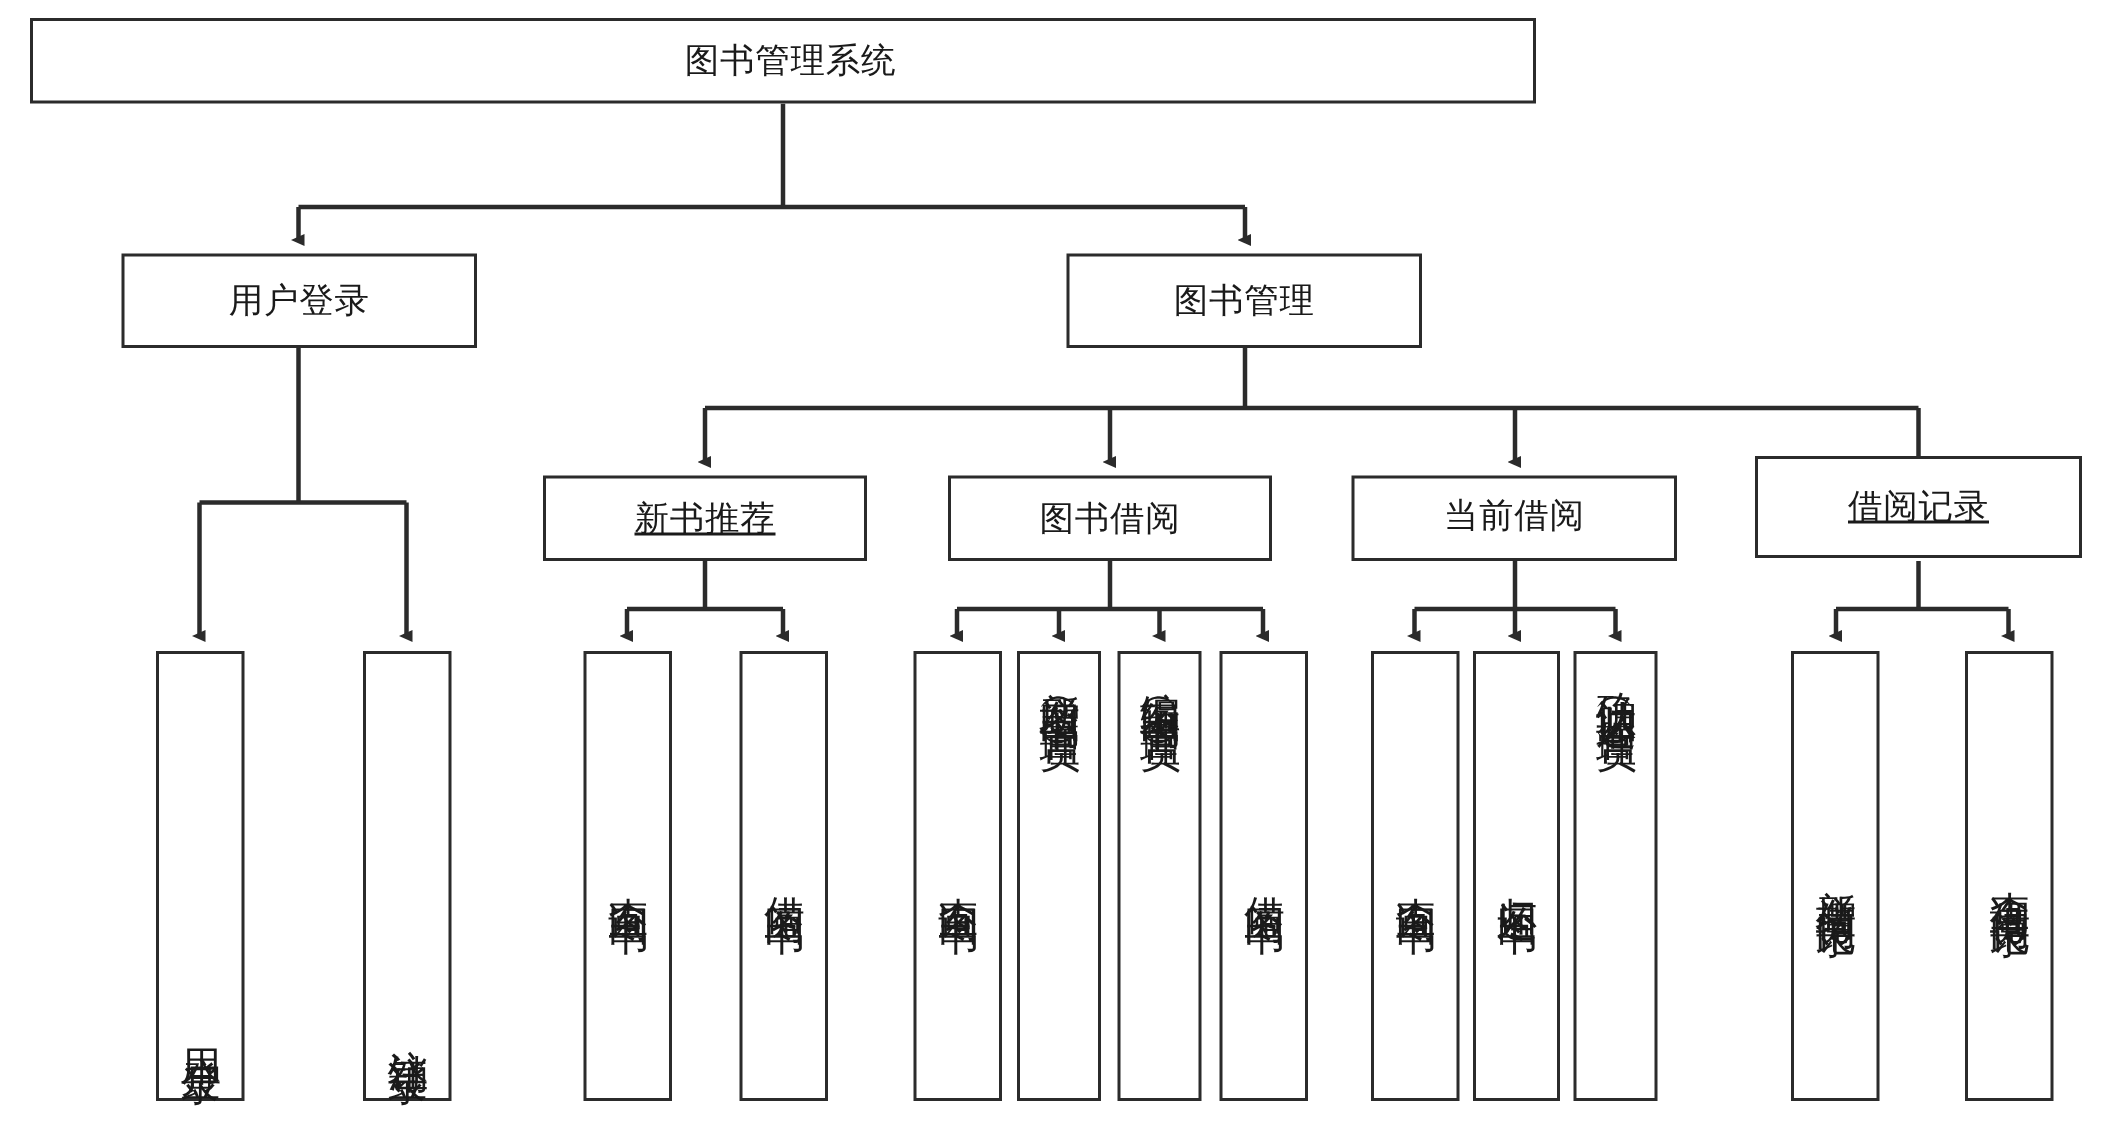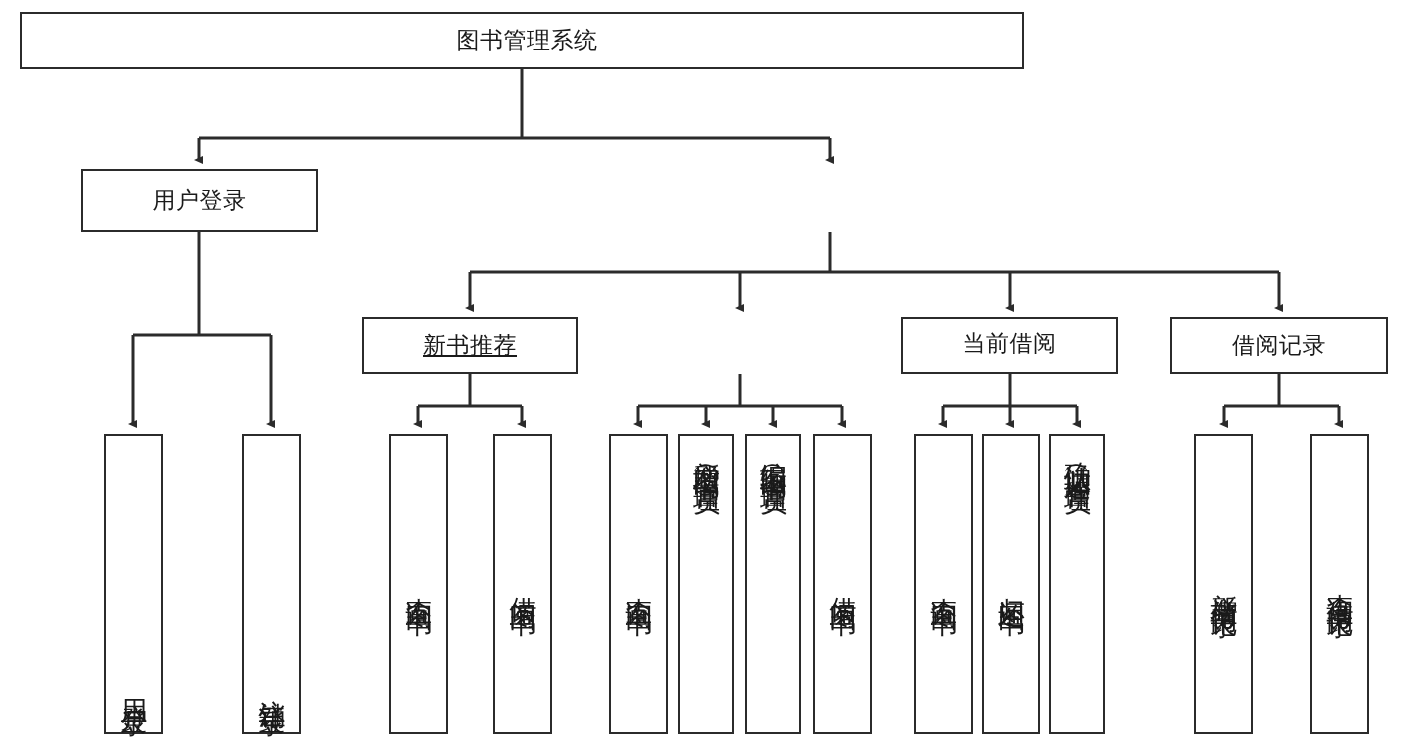--- a/index.html
+++ b/index.html
@@ -136,31 +136,37 @@
   </svg>
 
   <div class="node horiz root" style="left:20px; top:12px; width:1004px; height:57px;padding-left:10px;">
     <span class="node-label">图书管理系统</span>
   </div>
 
   <div class="node horiz" style="left:81px; top:169px; width:237px; height:63px;">
     <span class="node-label">用户登录</span>
   </div>
 
+  <div class="node horiz" style="left:711px; top:169px; width:237px; height:63px;">
+    <span class="node-label">图书管理</span>
+  </div>
 
   <div class="node horiz" style="left:362px; top:317px; width:216px; height:57px;text-decoration:underline;">
     <span class="node-label">新书推荐</span>
   </div>
 
+  <div class="node horiz" style="left:632px; top:317px; width:216px; height:57px;">
+    <span class="node-label">图书借阅</span>
+  </div>
 
   <div class="node horiz" style="left:901px; top:317px; width:217px; height:57px;font-family:Liberation Mono, monospace;">
     <span class="node-label">当前借阅</span>
   </div>
 
-  <div class="node horiz" style="left:1170px; top:317px; width:218px; height:57px;">
+  <div class="node horiz" style="left:1170px; top:304px; width:218px; height:68px;text-decoration:underline;">
     <span class="node-label">借阅记录</span>
   </div>
 
   <div class="node vert anchor-low" style="left:104px; top:434px; width:59px; height:300px;">
     <span class="node-label">用户登录</span>
   </div>
 
   <div class="node vert anchor-low" style="left:242px; top:434px; width:59px; height:300px;">
     <span class="node-label">注销登录</span>
   </div>

